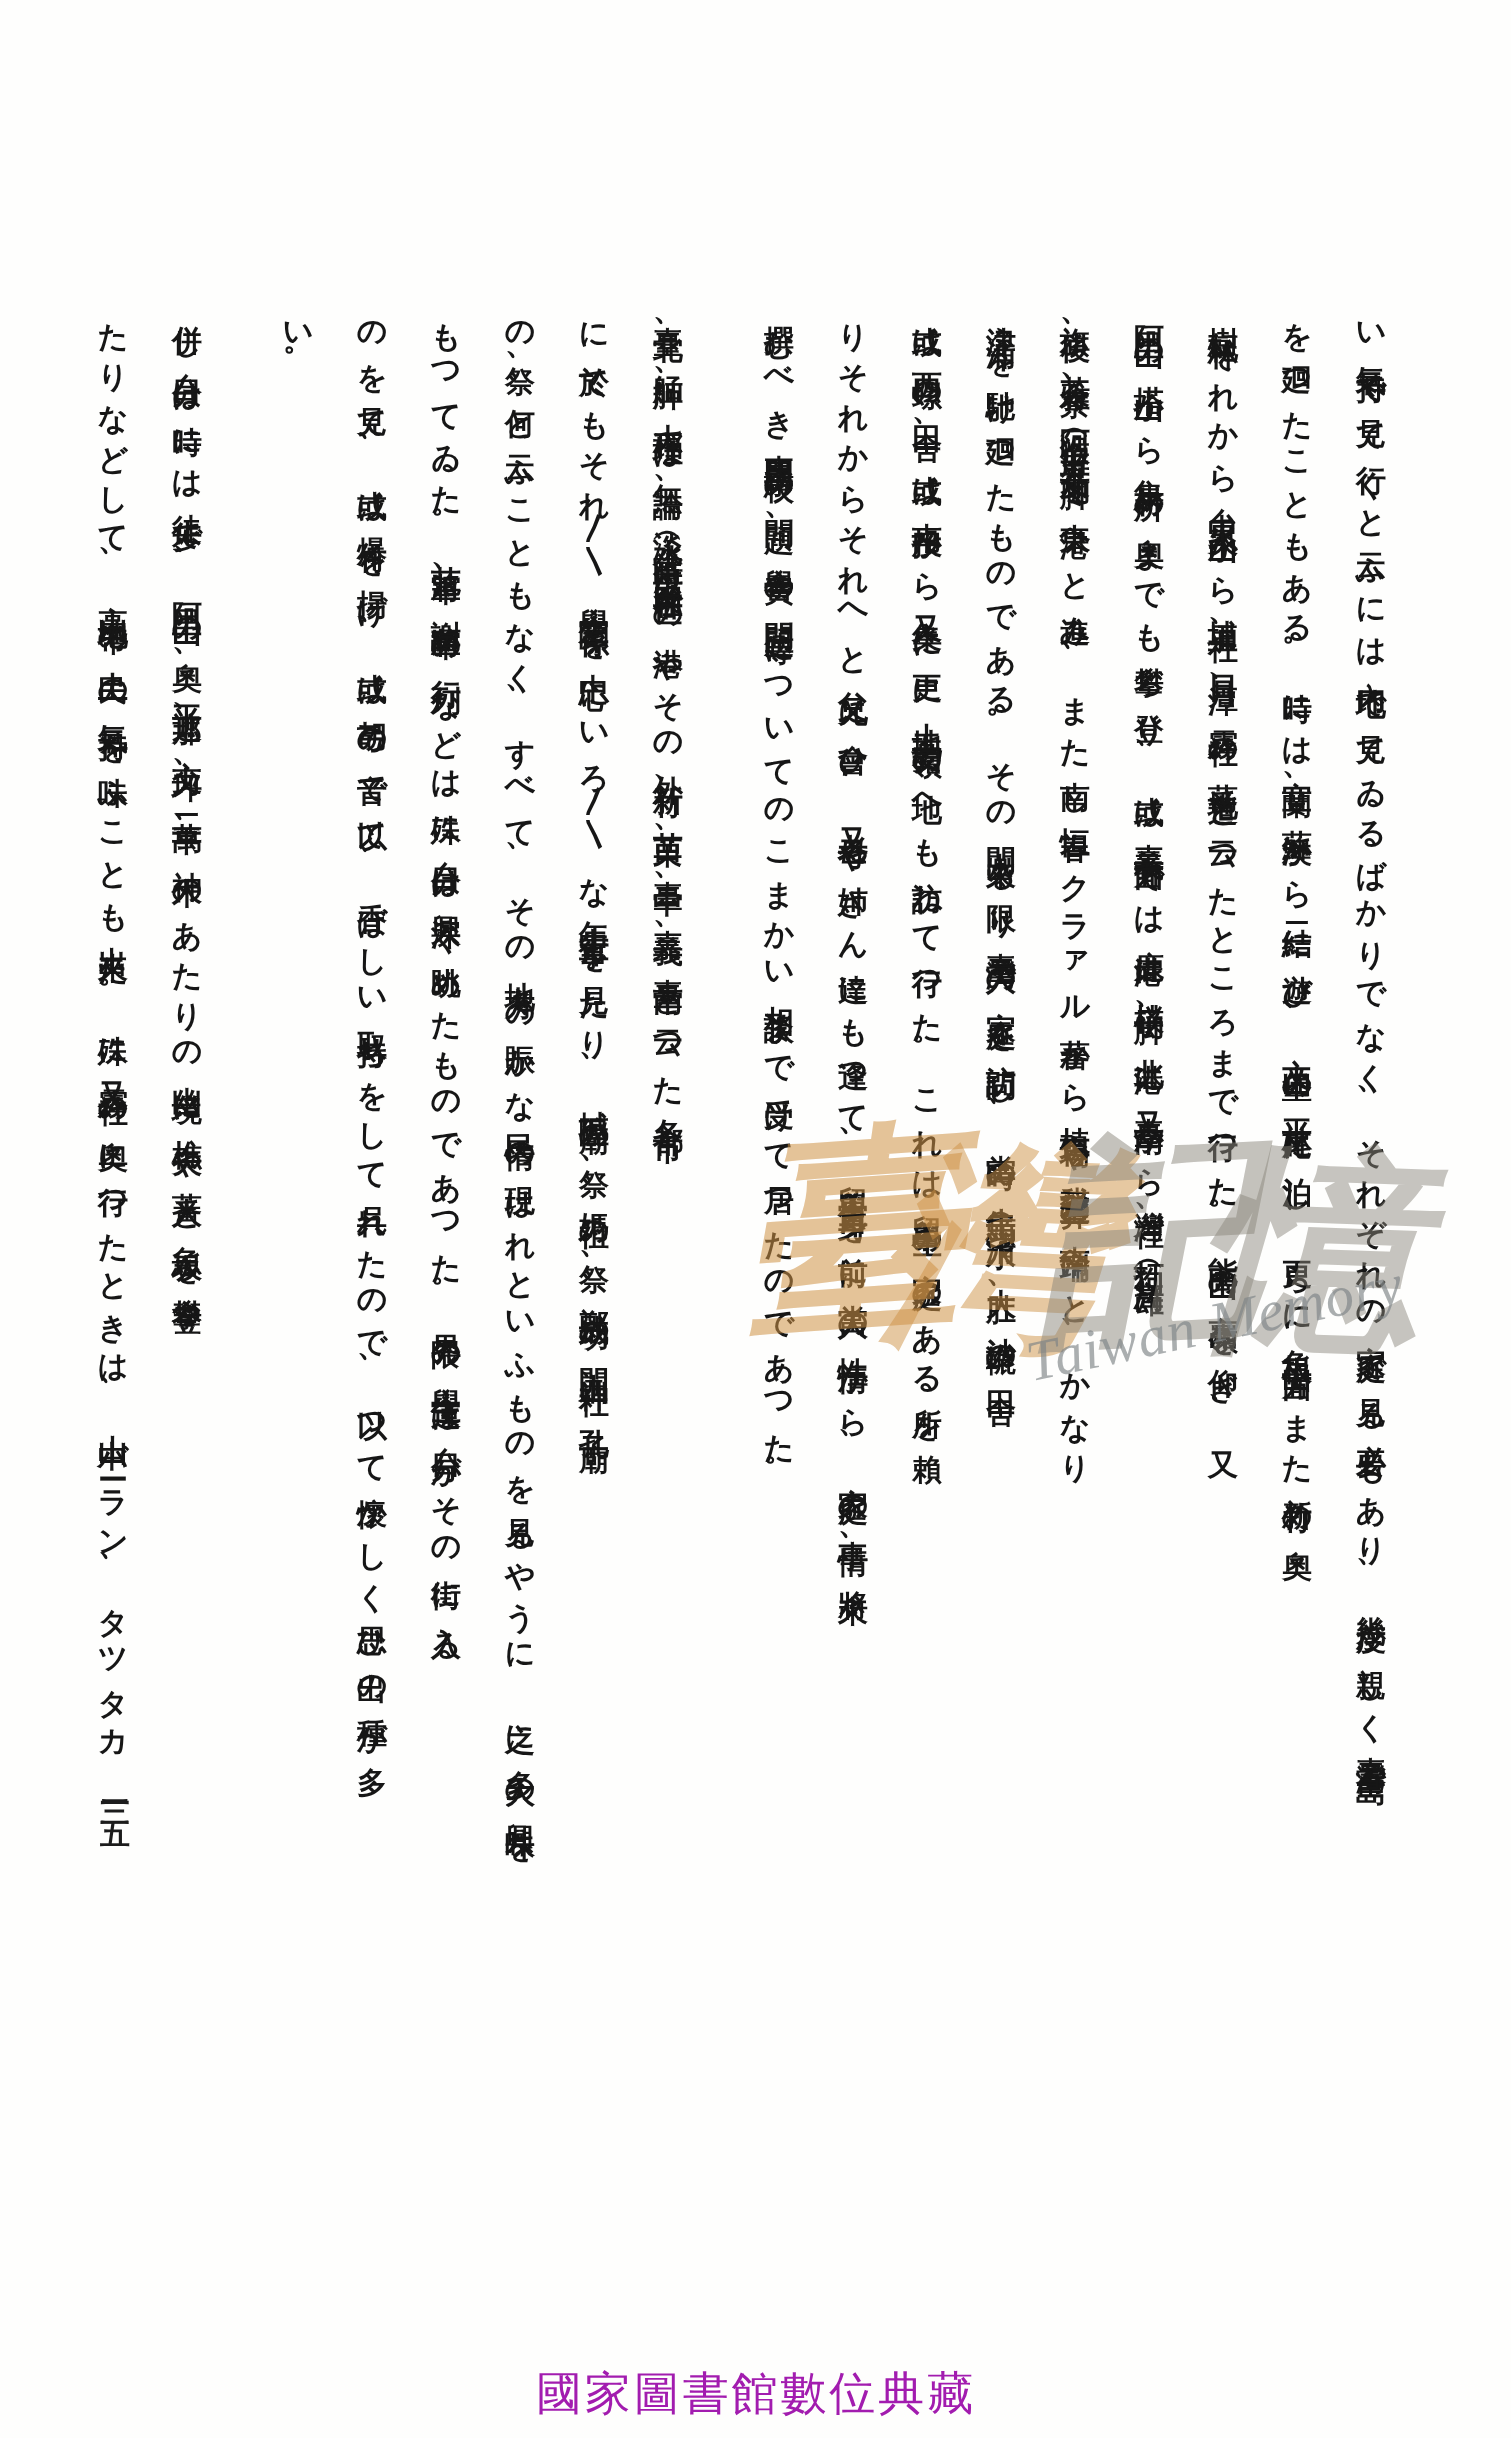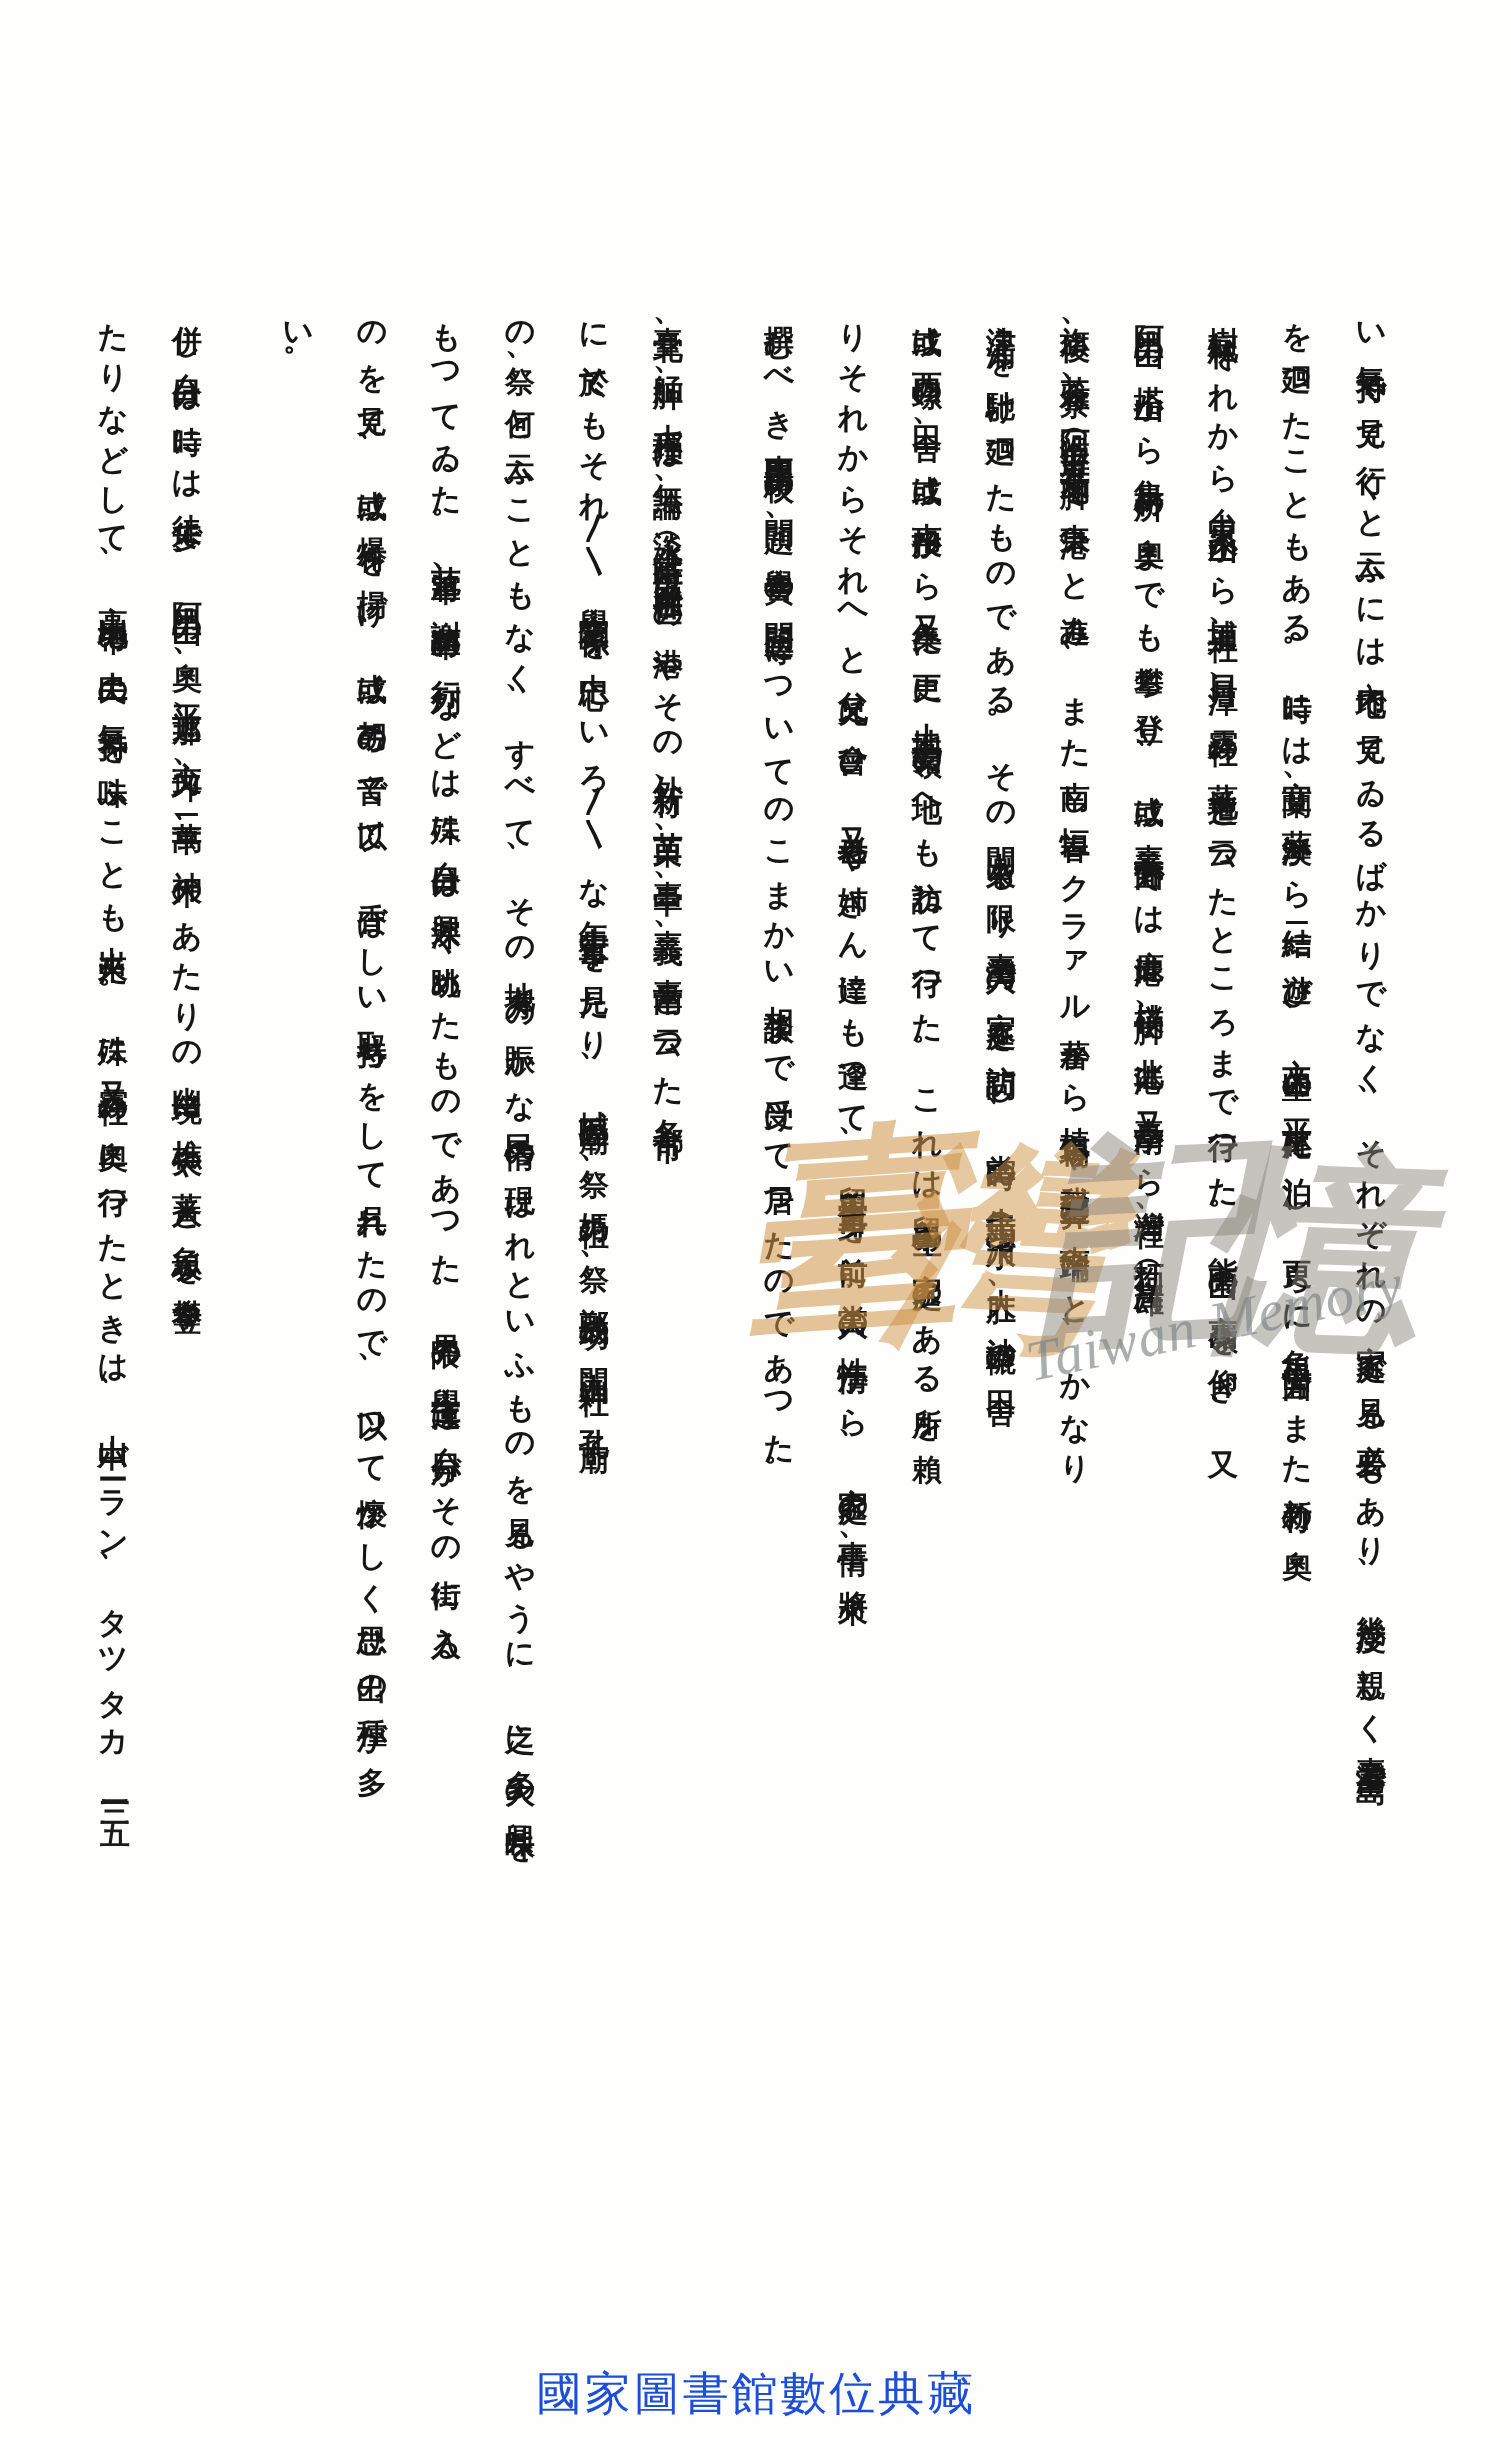--- a/index.html
+++ b/index.html
@@ -94,21 +94,21 @@
   
   .wm-bottom {
     position: absolute;
     top: 2363px;
     left: 0;
     width: 1512px;
     text-align: center;
     font-family: "Liberation Sans", sans-serif;
     font-size: 46px;
     letter-spacing: 2.9px;
-    color: #1d4ed8;
+    color: #a21caf;
     font-weight: 500;
   }
 </style>
 </head>
 <body>
 
 <div class="page">
 
   <div class="text-block">
       <div class="t-col">い氣持で見て行くと云ふには內地で見てゐるばかりでなく、それぞれの家庭で見る必要もあり、幾度か親しく臺灣全島</div>

